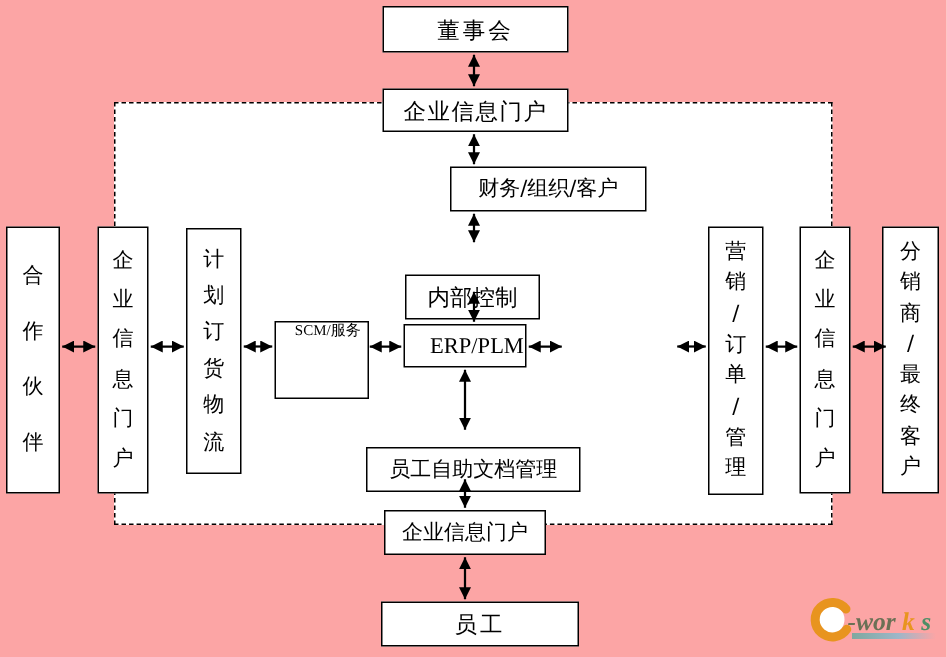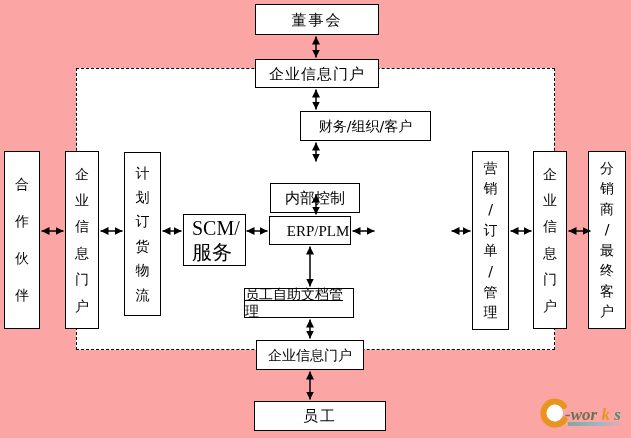--- a/index.html
+++ b/index.html
@@ -15,28 +15,28 @@
        display:flex;align-items:center;justify-content:center;color:#000;
        font-size:14px;line-height:1.2;z-index:2;}
 
   
   #b-board{left:255px;top:4px;width:124px;height:31px;font-size:15px;letter-spacing:2px;}
   #b-portal-top{left:255px;top:59px;width:124px;height:29px;font-size:15px;letter-spacing:1px;}
   #b-finance{left:252px;top:111px;width:131px;height:30px;margin-left:48px;}
   #b-internal{left:270px;top:163px;width:90px;height:30px;font-size:15px;margin-top:20px;}
   #b-erp{left:269px;top:216px;width:82px;height:29px;font-family:"Liberation Serif","DejaVu Serif",serif;font-size:15px;padding-left:16px;}
   #b-crm{left:376px;top:215px;width:74px;height:31px;font-family:"Liberation Serif","DejaVu Serif",serif;font-size:15px;}
-  #b-doc{left:244px;top:288px;width:110px;height:30px;text-decoration:underline;}
+  #b-doc{left:244px;top:298px;width:143px;height:30px;}
   #b-portal-bottom{left:256px;top:340px;width:108px;height:30px;}
   #b-employee{left:254px;top:401px;width:132px;height:30px;font-size:15px;letter-spacing:2px;}
 
   
-  #b-scm{left:183px;top:214px;width:63px;height:52px;flex-direction:column;
+  #b-scm{left:183px;top:214px;width:63px;height:52px;flex-direction:row;
          align-items:flex-start;padding-left:8px;justify-content:center;
-         font-family:"Liberation Serif","DejaVu Serif",serif;font-size:20px;}
+         font-family:"Liberation Serif","DejaVu Serif",serif;font-size:10px;}
   #b-scm .scm-line{display:block;}
 
   
   .vbox{padding:4px 0;}
   .vtext{display:flex;flex-direction:column;align-items:center;justify-content:space-evenly;
          width:100%;height:100%;font-size:14px;}
   #b-partner{left:4px;top:151px;width:36px;height:178px;}
   #b-portal-left{left:65px;top:151px;width:34px;height:178px;}
   #b-plan{left:124px;top:152px;width:37px;height:164px;}
   #b-marketing{left:472px;top:151px;width:37px;height:179px;}

